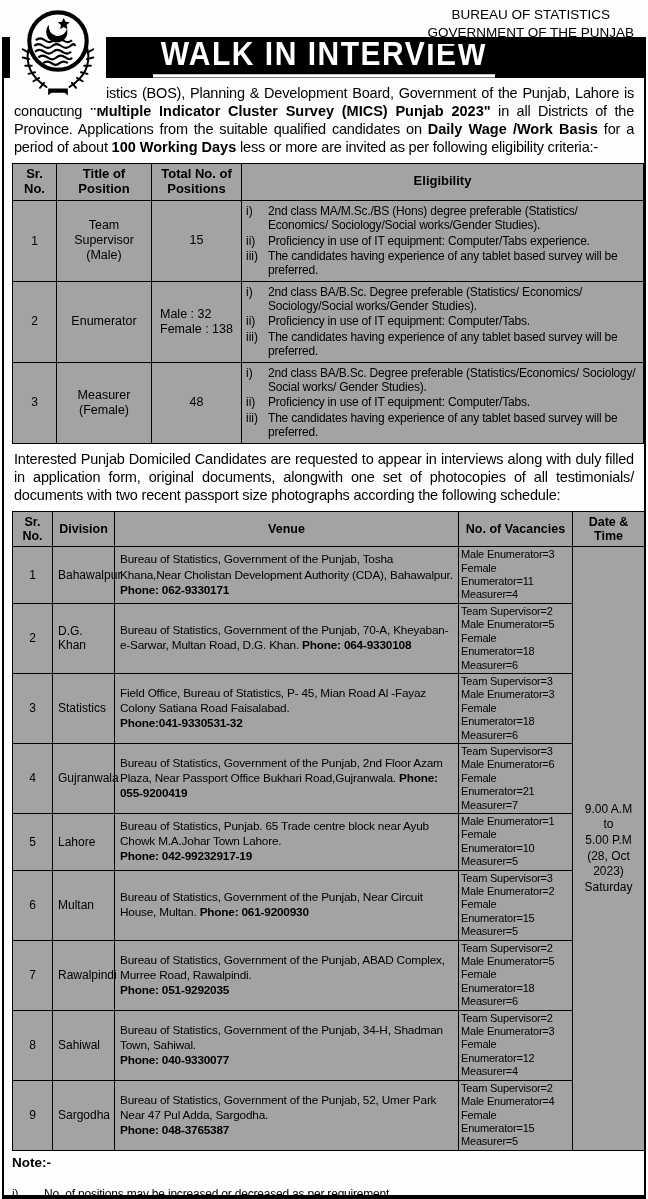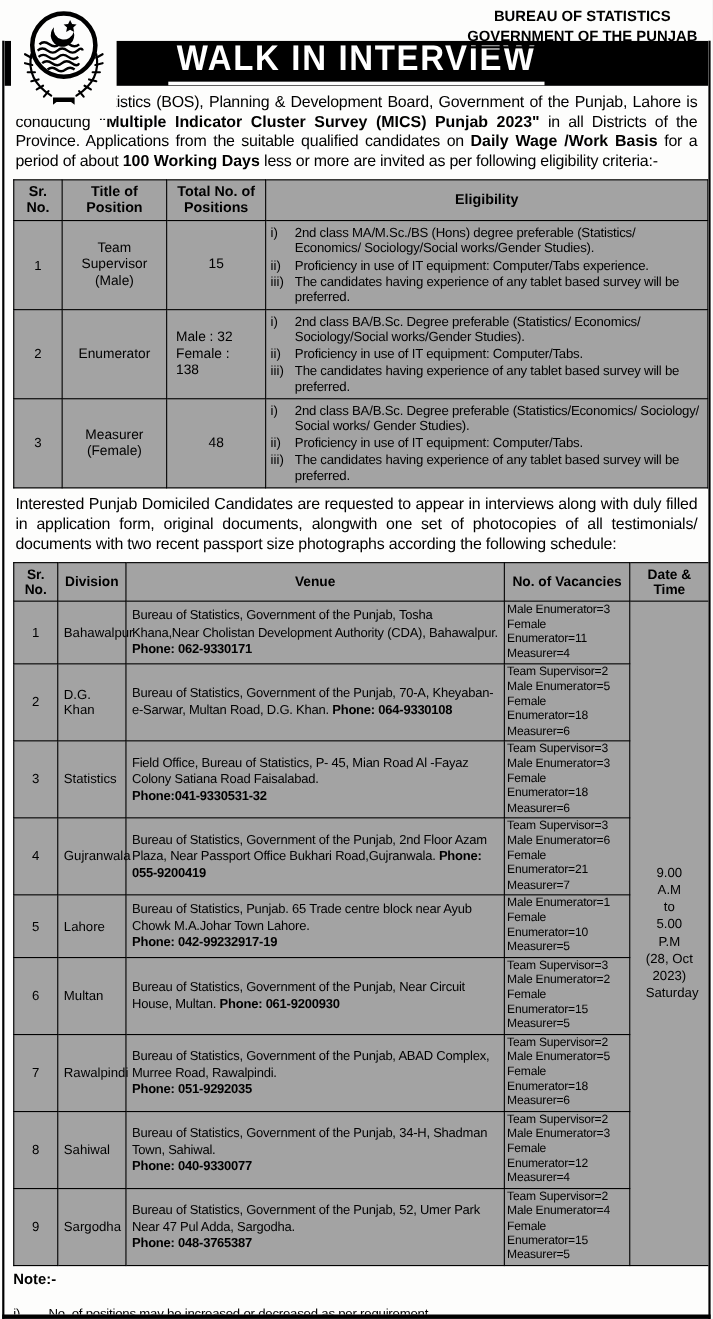--- a/index.html
+++ b/index.html
@@ -5,21 +5,21 @@
   * { box-sizing: border-box; margin: 0; padding: 0; }
   html, body { background: #e8e8e8; }
   body { font-family: "Liberation Sans", sans-serif; color: #000; }
   .page {
     position: relative; width: 648px; height: 1199px;
     margin: 0 auto; background: #fdfdfc; overflow: hidden;
   }
   
   .org-block {
     position: absolute; top: 6px; right: 14px; z-index: 3;
-    text-align: center; font-weight: bold; font-size: 13.5px; line-height: 1.3; margin-left: 32px;
+    text-align: center; font-weight: normal; font-size: 13.5px; line-height: 1.3; margin-left: 32px;
   }
   .org-block .org-l2 { border-bottom: 2px solid #000; padding-bottom: 1px; display: inline-block; }
   .logo-wrap {
     position: absolute; top: 4px; left: 10px; z-index: 3;
     width: 96px; height: 104px; background: #fdfdfc;
     display: flex; align-items: flex-start; justify-content: center; padding-top: 2px;
   }
   .logo-wrap svg { width: 82px; height: 98px; }
   
   .frame {
@@ -42,21 +42,21 @@
     text-align: justify; letter-spacing: -0.2px;
   }
   .para b { letter-spacing: 0; }
   
   table {
     border-collapse: collapse; width: 632px; margin: 2px 8px 0;
     table-layout: fixed; background: #a3a3a3;
   }
   th, td { border: 1.5px solid #000; vertical-align: middle; }
   th { font-size: 13px; font-weight: bold; text-align: center; padding: 3px 2px; line-height: 1.15; }
-  td { font-size: 12px; padding: 2px 14px; line-height: 1.2; }
+  td { font-size: 12px; padding: 2px 3px; line-height: 1.2; }
   
   #positions col.c-sr { width: 44px; }
   #positions col.c-title { width: 95px; }
   #positions col.c-total { width: 90px; }
   #positions tbody tr:nth-child(1) { height: 58px; }
   #positions tbody tr:nth-child(2) { height: 62px; }
   #positions tbody tr:nth-child(3) { height: 60px; }
   #positions th { height: 36px; }
   td.cell-center { text-align: center; }
   td.cell-title { text-align: center; font-size: 12.5px; }

